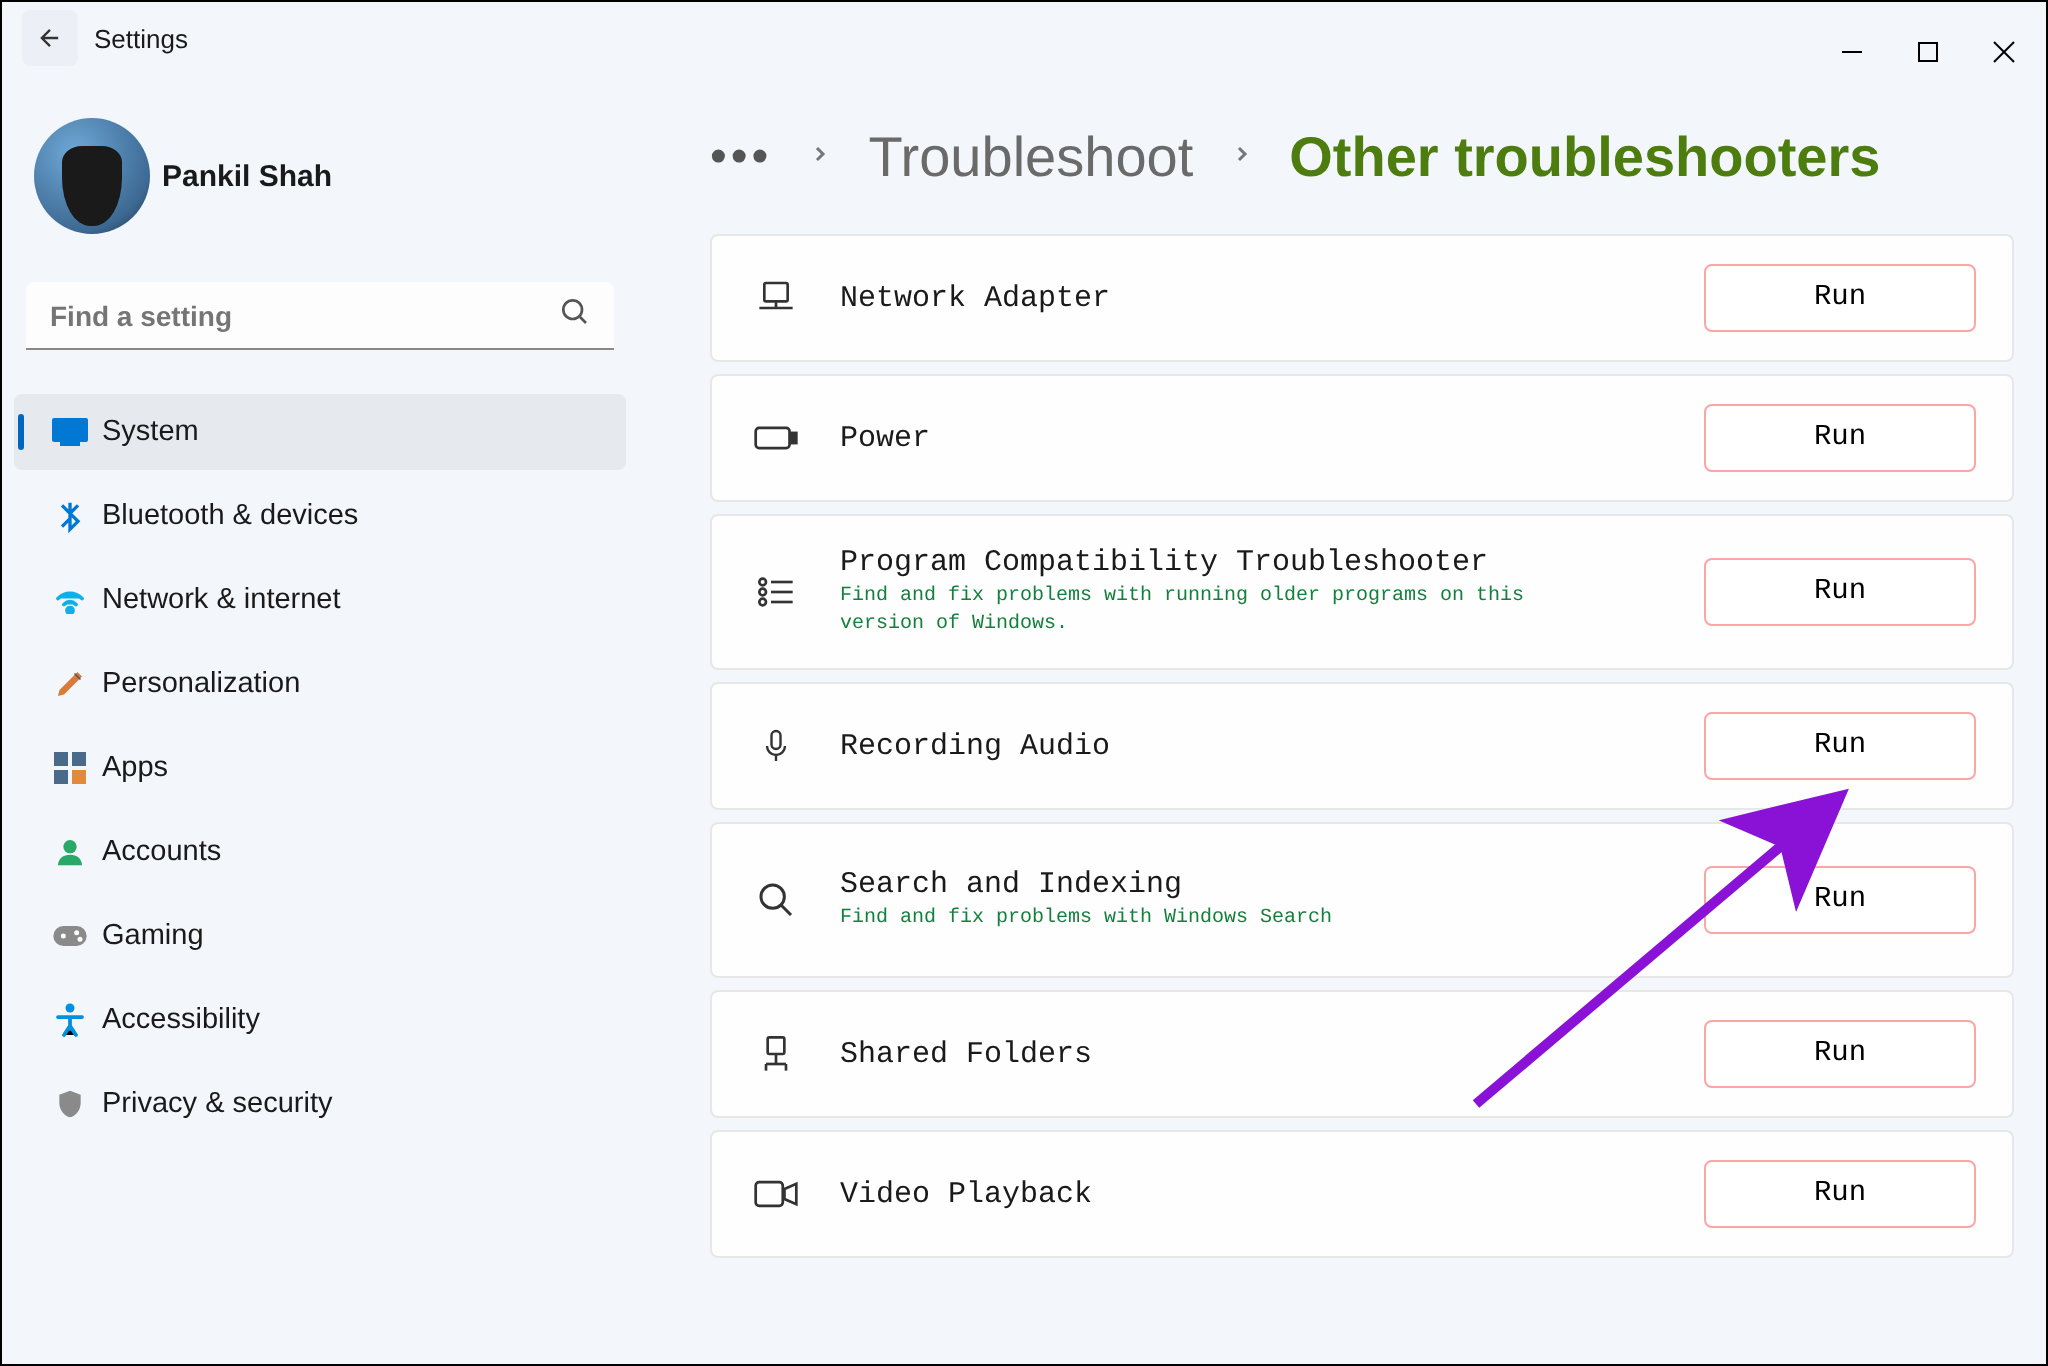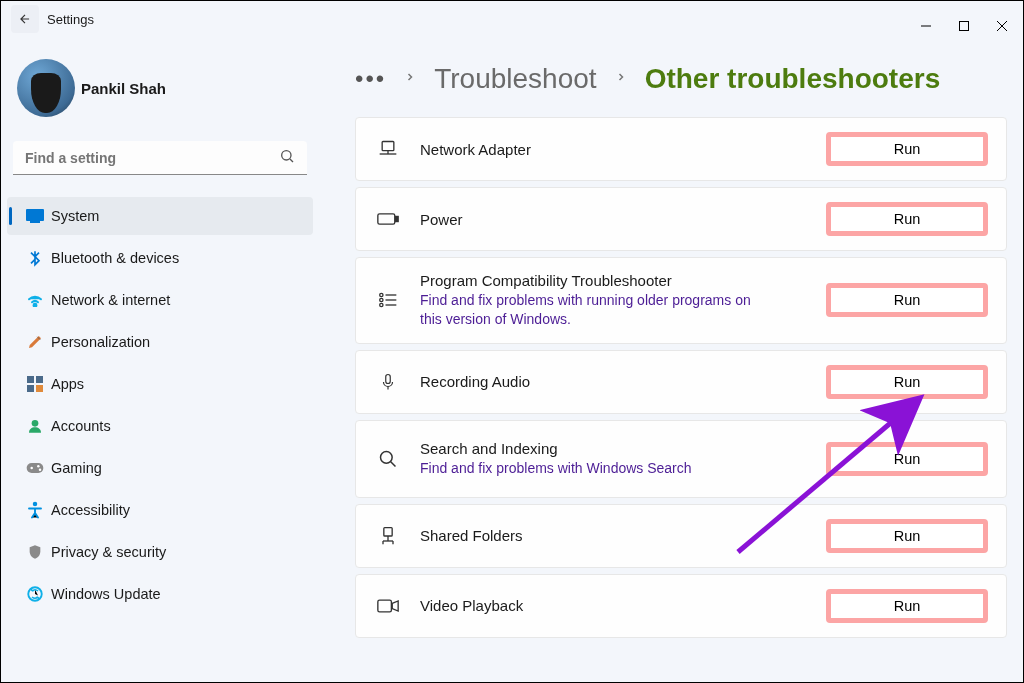--- a/index.html
+++ b/index.html
@@ -99,30 +99,31 @@
 
 .card {
   background: #fefefe;
   border: 1px solid #e7e7e7;
   border-radius: 4px;
   display: flex; align-items: center;
   padding: 14px 18px;
   margin-bottom: 6px;
   min-height: 64px;
   gap: 18px;
+  font-family: Liberation Mono, monospace;
 }
 .card.tall { min-height: 78px; align-items: center; }
 .card-icon { width: 28px; display: flex; align-items: center; justify-content: center; color: #333; }
 .card-body { flex: 1; }
 .card-title { font-size: 15px; }
-.card-desc { font-size: 14px; color: #4c1d95; margin-top: 2px; line-height: 1.35; }
+.card-desc { font-size: 10px; color: #15803d; margin-top: 2px; line-height: 1.35; }
 .run-btn {
-  width: 162px; height: 34px;
+  width: 136px; height: 34px;
   background: #fff;
-  border: 5px solid #fca5a5;
+  border: 1px solid #fca5a5;
   border-radius: 4px;
   font-size: 14.5px;
   cursor: pointer;
   font-family: inherit;
   margin-left: 34px;
 }
 
 .arrow-overlay {
   position: absolute; pointer-events: none;
   left: 728px; top: 392px;
@@ -252,31 +253,20 @@
             </span>
         <span>Accessibility</span>
       </li>
       <li class="nav-item">
         <span class="nav-icon">
               <svg width="16" height="18" viewBox="0 0 24 24">
                 <path d="M12 2l8 3v6c0 6-4 10-8 11-4-1-8-5-8-11V5l8-3z" fill="#8a8a8a"></path>
               </svg>
             </span>
         <span>Privacy &amp; security</span>
-      </li>
-      <li class="nav-item">
-        <span class="nav-icon">
-              <svg width="18" height="18" viewBox="0 0 24 24">
-                <circle cx="12" cy="12" r="9" fill="none" stroke="#0fb0e8" stroke-width="2.5"></circle>
-                <path d="M12 6v6l4 2" stroke="#0fb0e8" stroke-width="0"></path>
-                <path d="M8 8a6 6 0 018 0M8 8l-1-3M8 8l3-1" stroke="#0fb0e8" stroke-width="2" fill="none"></path>
-                <path d="M16 16a6 6 0 01-8 0M16 16l1 3M16 16l-3 1" stroke="#0fb0e8" stroke-width="2" fill="none"></path>
-              </svg>
-            </span>
-        <span>Windows Update</span>
       </li>
     </ul>
   </aside>
 
   <main class="content">
     <div class="breadcrumb">
       <span class="bc-more">•••</span>
       <span class="bc-sep"><svg width="12" height="16" viewBox="0 0 24 24" fill="none" stroke="#777" stroke-width="3">
               <polyline points="9 18 15 12 9 6"></polyline>
             </svg></span>

